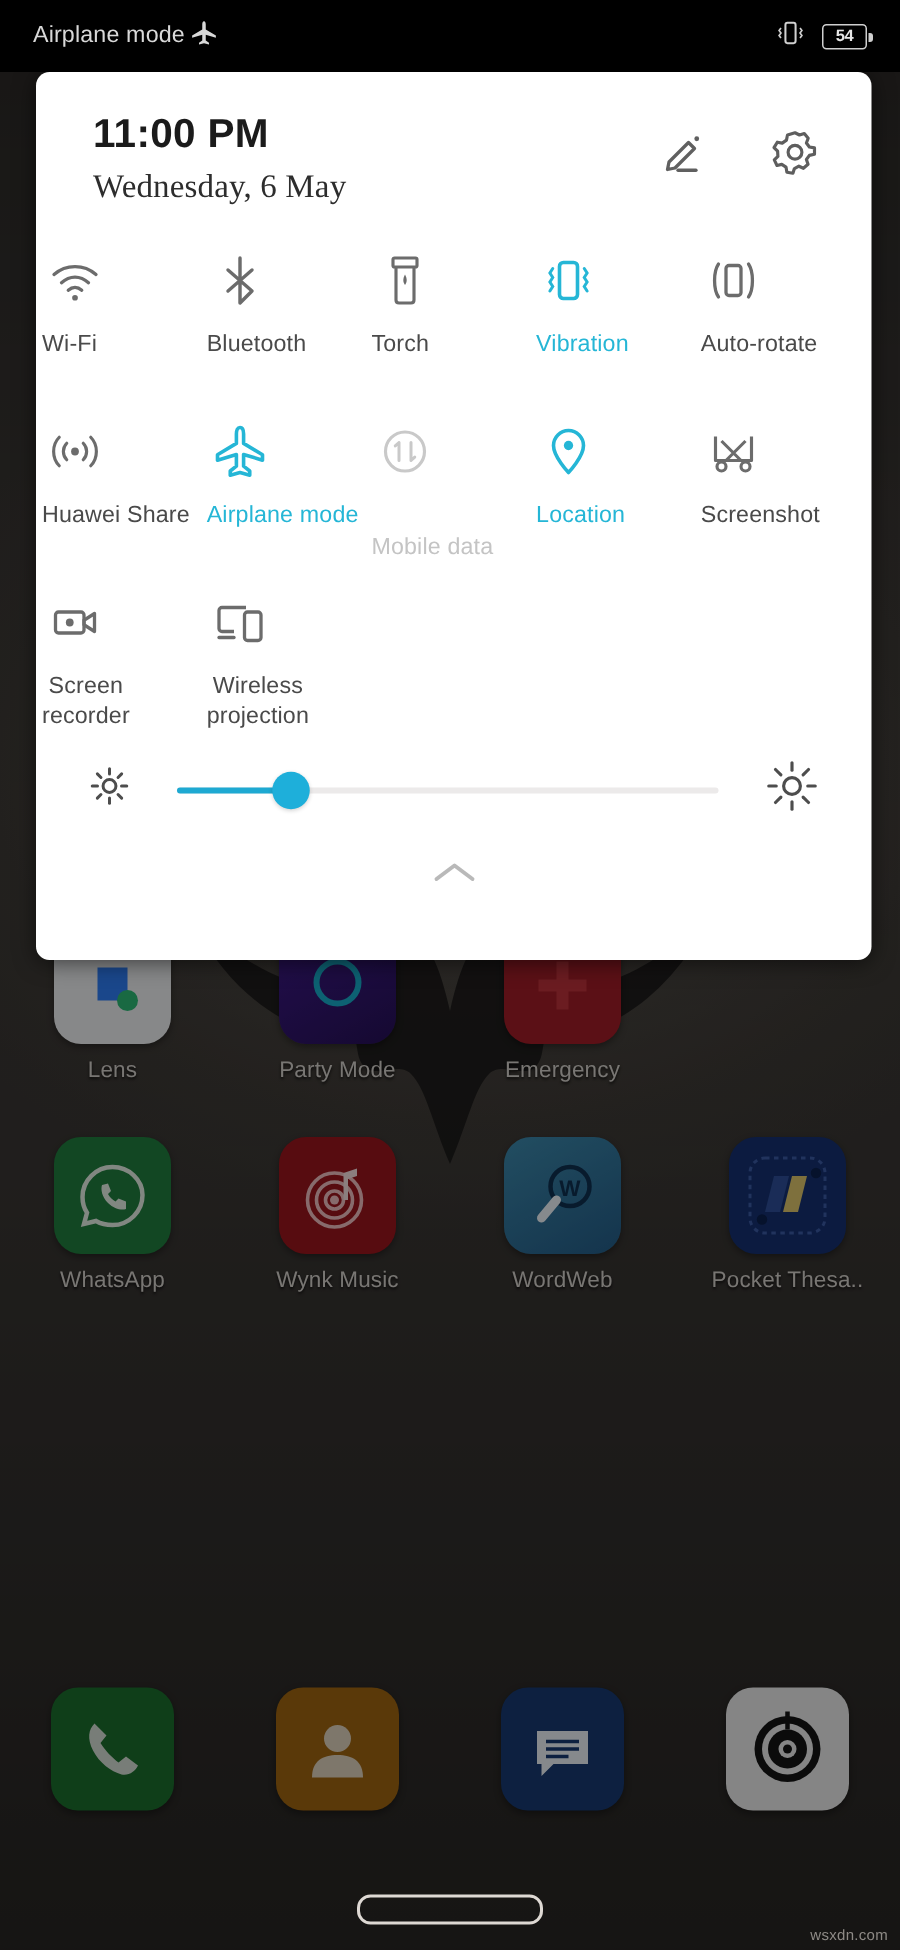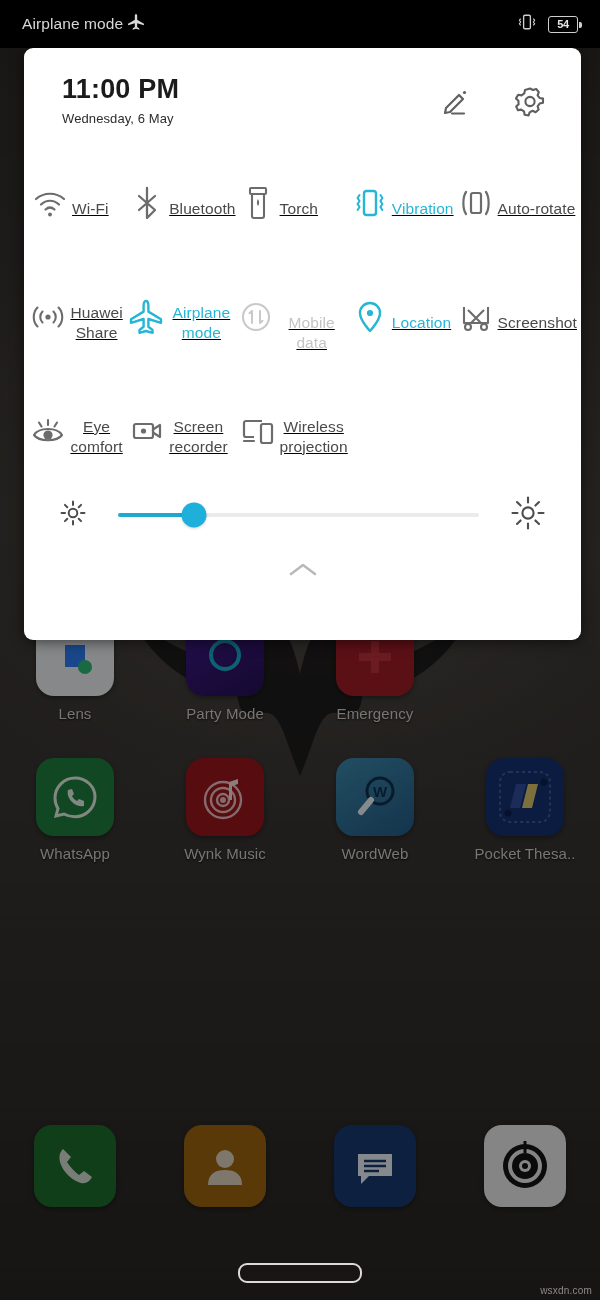--- a/index.html
+++ b/index.html
@@ -123,24 +123,25 @@
     padding: 26px 28px 0 38px;
   }
   .qs-time {
     font-size: 27px;
     color: #1b1b1b;
     font-weight: 700;
     line-height: 1.15;
     letter-spacing: 0.2px;
   }
   .qs-date {
-    font-size: 13px;
+    font-size: 22px;
     color: #2d2d2d;
     margin-top: 6px;
     letter-spacing: 0.1px;
+    font-family: Liberation Serif, serif;
   }
   .qs-header-actions {
     display: flex;
     align-items: center;
     gap: 40px;
     padding-top: 10px;
     padding-right: 6px;
   }
   .hdr-icon {
     width: 34px;
@@ -151,28 +152,27 @@
 
   
   .qs-grid {
     display: grid;
     grid-template-columns: repeat(5, 1fr);
     row-gap: 0;
     padding: 12px 4px 0 4px;
   }
   .tile {
     display: flex;
-    flex-direction: row;
-    align-items: center;
+    flex-direction: column;
+    align-items: flex-start;
     padding-top: 16px;
     height: 114px;
     box-sizing: border-box;
     cursor: pointer;
     user-select: none;
-    text-decoration: underline;
   }
   .tile .ic {
     width: 44px;
     height: 44px;
     display: flex;
     align-items: center;
     justify-content: center;
   }
   .tile .lbl {
     margin-top: 11px;
@@ -610,30 +610,20 @@
           <svg width="40" height="40" viewBox="0 0 40 40">
             <path d="M8 10 L8 26 L32 26 L32 10" fill="none" stroke="#6c6c6c" stroke-width="2.1" stroke-linejoin="round"></path>
             <path d="M12 13 L25 26 M28 13 L15 26" fill="none" stroke="#6c6c6c" stroke-width="2.1"></path>
             <circle cx="12" cy="30" r="3" fill="none" stroke="#6c6c6c" stroke-width="2.1"></circle>
             <circle cx="28" cy="30" r="3" fill="none" stroke="#6c6c6c" stroke-width="2.1"></circle>
           </svg>
         </span>
         <span class="lbl">Screenshot</span>
       </div>
 
-      <div class="tile">
-        <span class="ic">
-          <svg width="40" height="40" viewBox="0 0 40 40">
-            <path d="M6 24 C11 16 29 16 34 24 C29 31 11 31 6 24 Z" fill="none" stroke="#6c6c6c" stroke-width="2.2" stroke-linejoin="round"></path>
-            <circle cx="20" cy="24" r="4.6" fill="#6c6c6c"></circle>
-            <path d="M20 9 L20 14 M11 11.5 L13.5 15.5 M29 11.5 L26.5 15.5" stroke="#6c6c6c" stroke-width="2.1" stroke-linecap="round"></path>
-          </svg>
-        </span>
-        <span class="lbl">Eye comfort</span>
-      </div>
 
 
       <div class="tile">
         <span class="ic">
           <svg width="40" height="40" viewBox="0 0 40 40">
             <rect x="7" y="13" width="19" height="14" rx="2" fill="none" stroke="#6c6c6c" stroke-width="2.2"></rect>
             <path d="M26 18.5 L33 14 L33 26 L26 21.5 Z" fill="none" stroke="#6c6c6c" stroke-width="2.2" stroke-linejoin="round"></path>
             <circle cx="16.5" cy="20" r="2.6" fill="#6c6c6c"></circle>
           </svg>
         </span>

